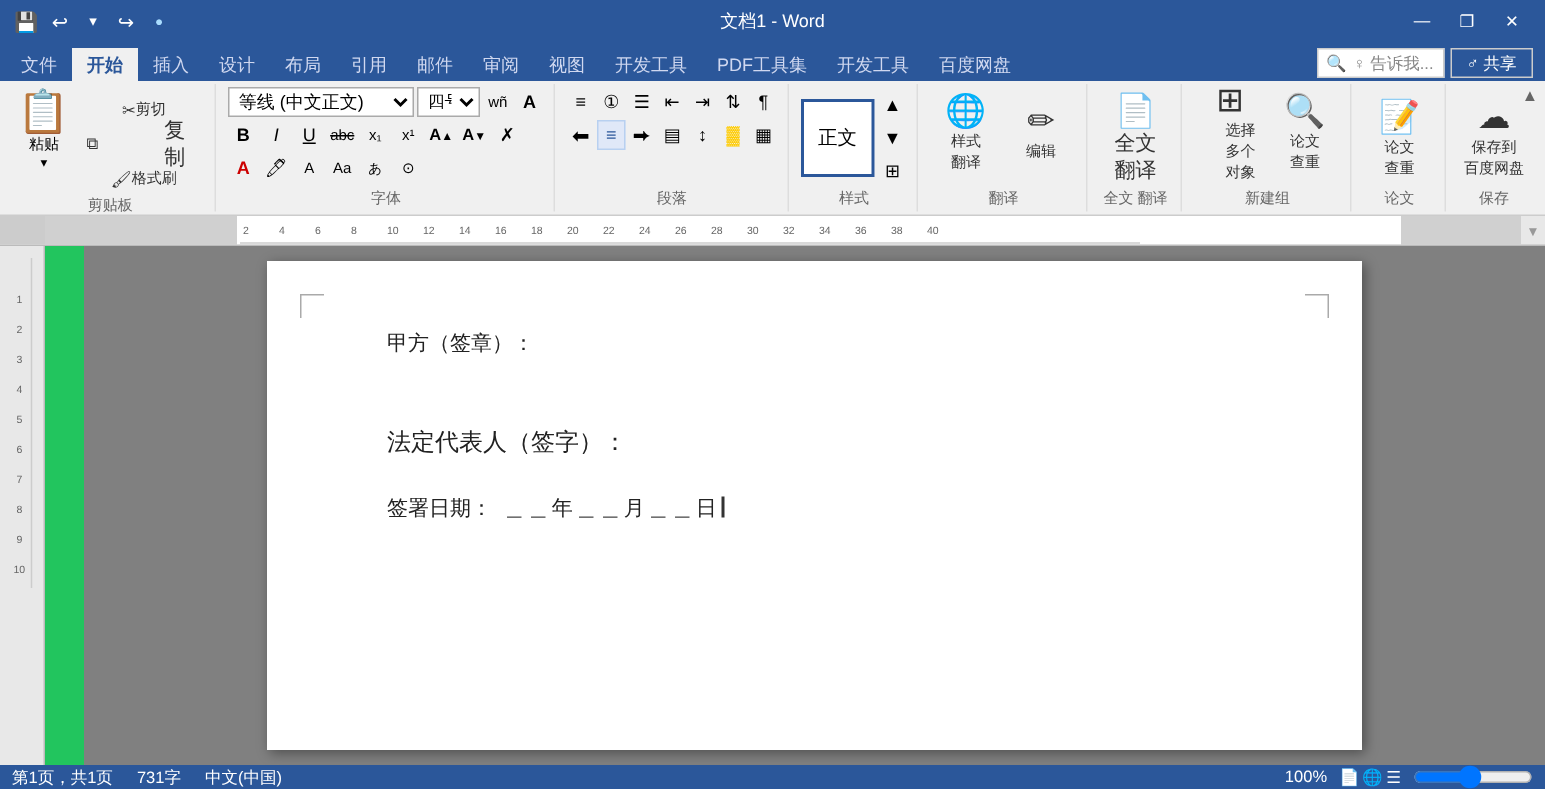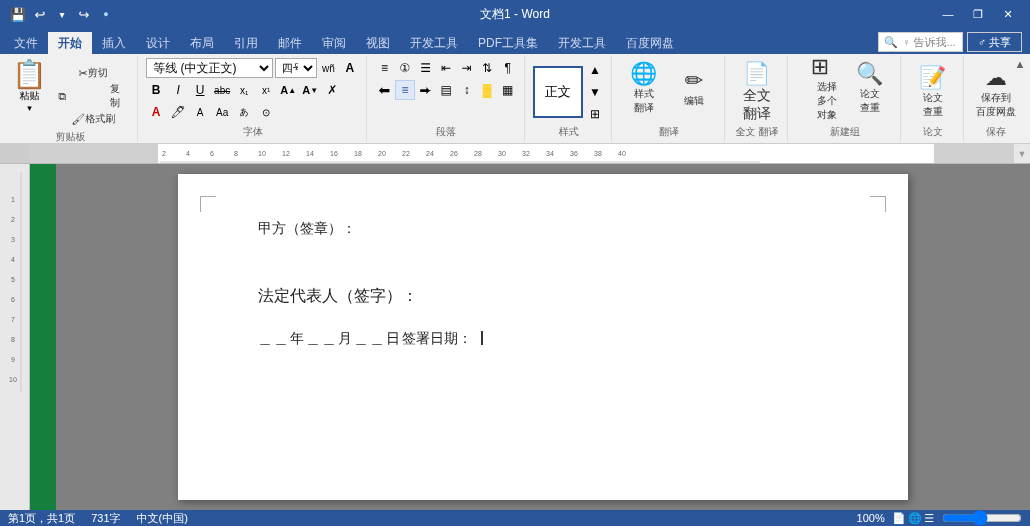--- a/index.html
+++ b/index.html
@@ -228,21 +228,21 @@
         <div style="font-size:10px;">粘贴</div>
         <div style="font-size:9px;">▾</div>
       </div>
       <div style="display:flex;flex-direction:column;gap:1px;padding-top:4px;">
         <div class="rb-btn-small">
           <span>✂</span>
           <span style="font-size:10px;">剪切</span>
         </div>
         <div class="rb-btn-small">
           <span>⧉</span>
-          <span style="font-size:10px;padding-left:44px;">复制</span>
+          <span style="font-size:14px;padding-left:44px;">复制</span>
         </div>
         <div class="rb-btn-small">
           <span>🖌</span>
           <span style="font-size:10px;">格式刷</span>
         </div>
       </div>
     </div>
     <div style="font-size:10px;color:#666;margin-top:auto;">剪贴板</div>
   </div>
 
@@ -414,21 +414,21 @@
             <text x="458" y="12">40</text>
           <line x1="0" y1="18" x2="600" y2="18" stroke="#ccc" stroke-width="1"></line>
         </g>
       </svg>
     </div>
     <div style="width:80px;background:#d0d0d0;height:100%;"></div>
   </div>
   <div style="width:16px;font-size:9px;color:#999;display:flex;align-items:center;justify-content:center;cursor:pointer;">▼</div>
 </div>
 
-<div style="display:flex;height:calc(526px - 28px - 26px - 90px - 20px - 16px);background:#15803d;overflow:hidden;gap:26px;">
+<div style="display:flex;height:calc(526px - 28px - 26px - 90px - 20px - 16px);background:#22c55e;overflow:hidden;gap:26px;">
 
   <div style="width:30px;background:#e8e8e8;border-right:1px solid #bbb;display:flex;flex-direction:column;align-items:center;font-size:9px;color:#888;padding-top:8px;">
     <svg width="16" height="220" xmlns="http://www.w3.org/2000/svg">
       <g fill="#666" font-size="7">
         <text x="4" y="30">1</text>
         <text x="4" y="50">2</text>
         <text x="4" y="70">3</text>
         <text x="4" y="90">4</text>
         <text x="4" y="110">5</text>
         <text x="4" y="130">6</text>
@@ -444,22 +444,22 @@
   <div style="flex:1;display:flex;justify-content:center;padding:10px 20px;background:#808080;overflow-y:auto;">
     <div class="page">
 
       <div style="position:absolute;top:22px;left:22px;width:16px;height:16px;border-top:1px solid #aaa;border-left:1px solid #aaa;"></div>
       <div style="position:absolute;top:22px;right:22px;width:16px;height:16px;border-top:1px solid #aaa;border-right:1px solid #aaa;"></div>
 
       <div class="page-content">
         <div style="margin-bottom:12px;font-size:14px;line-height:2;">甲方（签章）：</div>
         <div style="margin-bottom:12px;font-size:16px;line-height:2;margin-top:38px;">法定代表人（签字）：</div>
         <div style="margin-bottom:12px;font-size:14px;line-height:2;display:flex;align-items:center;">
+          <span>签署日期：&nbsp;&nbsp;</span>
           <span style="letter-spacing:2px;">＿＿年＿＿月＿＿日</span>
-          <span>签署日期：&nbsp;&nbsp;</span>
           <span style="display:inline-block;width:2px;height:14px;background:#333;margin-left:1px;animation:blink 1s step-end infinite;"></span>
         </div>
       </div>
     </div>
   </div>
 </div>
 
 <div class="status-bar">
   <span>第1页，共1页</span>
   <span>731字</span>

